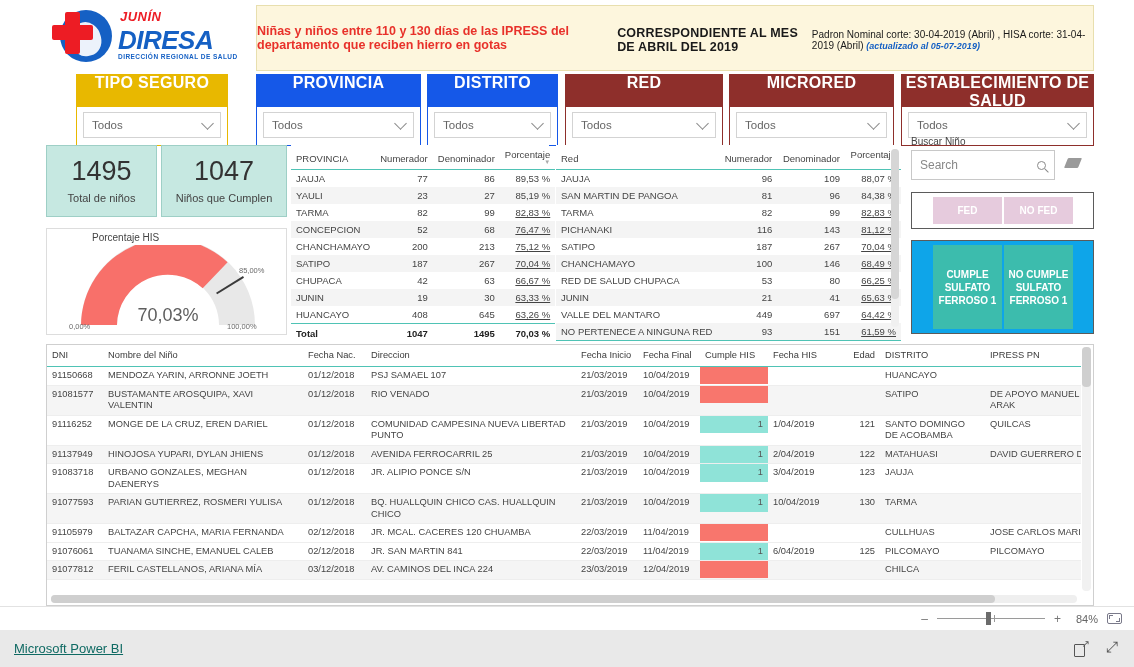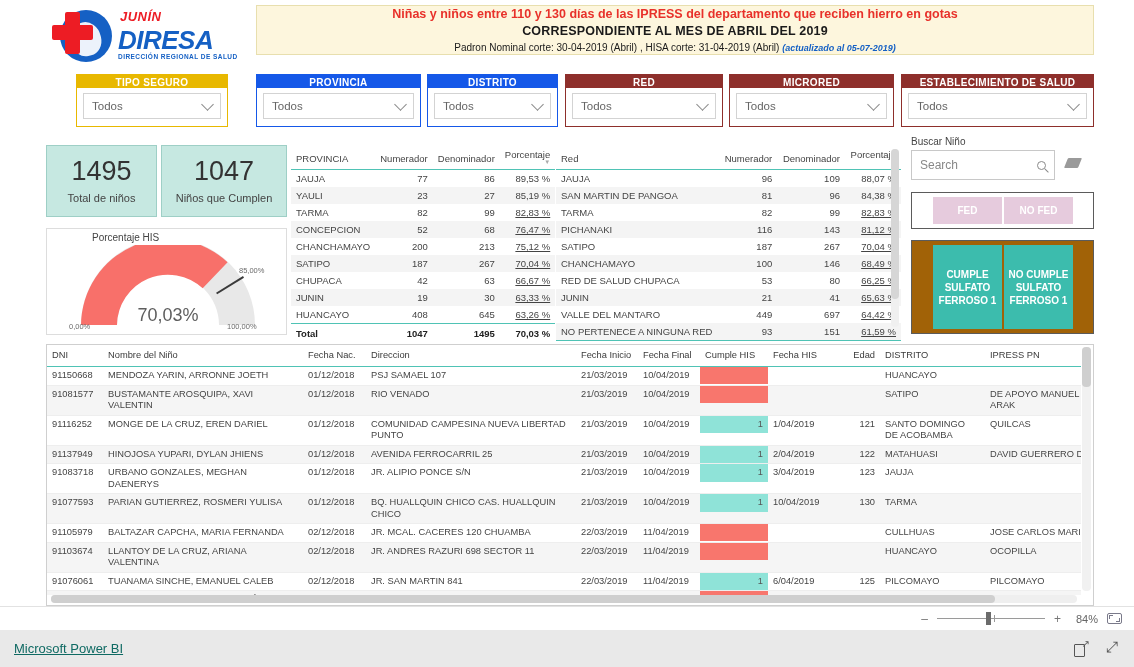--- a/index.html
+++ b/index.html
@@ -27,34 +27,34 @@
     transform:rotate(-13deg);
   }
   .logo-cross-v { position:absolute; left:13px; top:6px; width:15px; height:42px; background:#ed1c24; border-radius:2px; }
   .logo-cross-h { position:absolute; left:0px;  top:19px; width:41px; height:15px; background:#ed1c24; border-radius:2px; }
   .logo-text { margin-left:4px; line-height:1; }
   .logo-junin { color:#ed1c24; font-size:13px; font-weight:bold; font-style:italic; letter-spacing:.5px; margin-left:2px; }
   .logo-diresa { color:#1560c4; font-size:26px; font-weight:bold; font-style:italic; letter-spacing:-.5px; margin-top:4px; }
   .logo-sub { color:#1560c4; font-size:6.5px; font-weight:bold; letter-spacing:.45px; margin-top:1px; }
 
   .title-box {
-    position:absolute; left:256px; top:5px; width:838px; height:50px;
+    position:absolute; left:256px; top:5px; width:838px; height:66px;
     background:#fdf6dd; border:1px solid #e8dfae;
-    display:flex; flex-direction:column; align-items:center; justify-content:center;
+    display:flex; flex-direction:row; align-items:center; justify-content:center;
   }
   .title-l1 { color:#e8312a; font-size:12.5px; font-weight:bold; }
   .title-l2 { color:#1a1a1a; font-size:12.5px; font-weight:bold; margin-top:3px; letter-spacing:.2px; }
   .title-l3 { color:#1a1a1a; font-size:10px; margin-top:4px; }
   .title-upd { color:#1560c4; font-style:italic; font-weight:bold; font-size:9px; }
 
   
   .slicer { position:absolute; top:74px; }
   .slicer-head {
-    height:14px; line-height:18px; text-align:center;
-    color:#fff; font-size:10px; font-weight:bold; letter-spacing:.3px;
+    height:33px; line-height:18px; text-align:center;
+    color:#fff; font-size:16px; font-weight:bold; letter-spacing:.3px;
   }
   .slicer-body { border:1px solid; border-top:none; padding:5px 6px 7px; background:#fff; }
   .slicer-ctl {
     height:26px; border:1px solid #d3d3d3; background:#fff;
     display:flex; align-items:center; padding:0 8px;
     font-size:11.5px; color:#666;
   }
   .slicer-ctl span { flex:1; }
   .chev { width:9px; height:9px; border-right:1.4px solid #888; border-bottom:1.4px solid #888; transform:rotate(45deg); margin-bottom:4px; }
 
@@ -131,21 +131,21 @@
   .mag:after { content:""; position:absolute; right:-4px; bottom:-3px; width:5px; height:1.4px; background:#8a8a8a; transform:rotate(45deg); }
   .eraser { position:absolute; left:1066px; top:158px; width:14px; height:10px;
             background:#9a9a9a; transform:skewX(-22deg); border-radius:1px; }
 
   .fed-card { position:absolute; left:911px; top:192px; width:183px; height:37px; border:1px solid #5b5b5b; background:#fff; }
   .fed-btns { position:absolute; left:21px; top:4px; display:flex; gap:2px;border-radius:10px; }
   .fed-btn {
     width:69px; height:27px; background:#e6cbdd; color:#fff;
     font-size:10px; font-weight:bold; display:flex; align-items:center; justify-content:center;
   }
-  .sulf-card { position:absolute; left:911px; top:240px; width:183px; height:94px; border:1px solid #5b5b5b; background:#a16207; }
+  .sulf-card { position:absolute; left:911px; top:240px; width:183px; height:94px; border:1px solid #5b5b5b; background:#0ea5e9; }
   .sulf-btns { position:absolute; left:21px; top:4px; display:flex; gap:2px; }
   .sulf-btn {
     width:69px; height:84px; background:#3cbcad; color:#fff;
     font-size:10px; font-weight:bold; line-height:13px; text-align:center;
     display:flex; align-items:center; justify-content:center; padding:0 4px;
   }
 
   
   .grid { position:absolute; left:46px; top:344px; width:1048px; height:262px; border:1px solid #cfcfcf; background:#fff; overflow:hidden; }
   .grid-inner { position:absolute; left:0; top:0; right:12px; bottom:10px; overflow:hidden; }
@@ -614,35 +614,20 @@
               <td>22/03/2019</td>
               <td>11/04/2019</td>
               <td class="cell-his">
                 <span class="his-fill his-no"></span>
               </td>
               <td></td>
               <td class="r"></td>
               <td>CULLHUAS</td>
               <td>JOSE CARLOS MARIATEGUI</td>
             </tr>
-            <tr class="alt">
-              <td>91103674</td>
-              <td>LLANTOY DE LA CRUZ, ARIANA VALENTINA</td>
-              <td>02/12/2018</td>
-              <td>JR. ANDRES RAZURI 698 SECTOR 11</td>
-              <td>22/03/2019</td>
-              <td>11/04/2019</td>
-              <td class="cell-his">
-                <span class="his-fill his-no"></span>
-              </td>
-              <td></td>
-              <td class="r"></td>
-              <td>HUANCAYO</td>
-              <td>OCOPILLA</td>
-            </tr>
             <tr>
               <td>91076061</td>
               <td>TUANAMA SINCHE, EMANUEL CALEB</td>
               <td>02/12/2018</td>
               <td>JR. SAN MARTIN 841</td>
               <td>22/03/2019</td>
               <td>11/04/2019</td>
               <td class="cell-his">
                 <span class="his-fill his-yes">1</span>
               </td>

